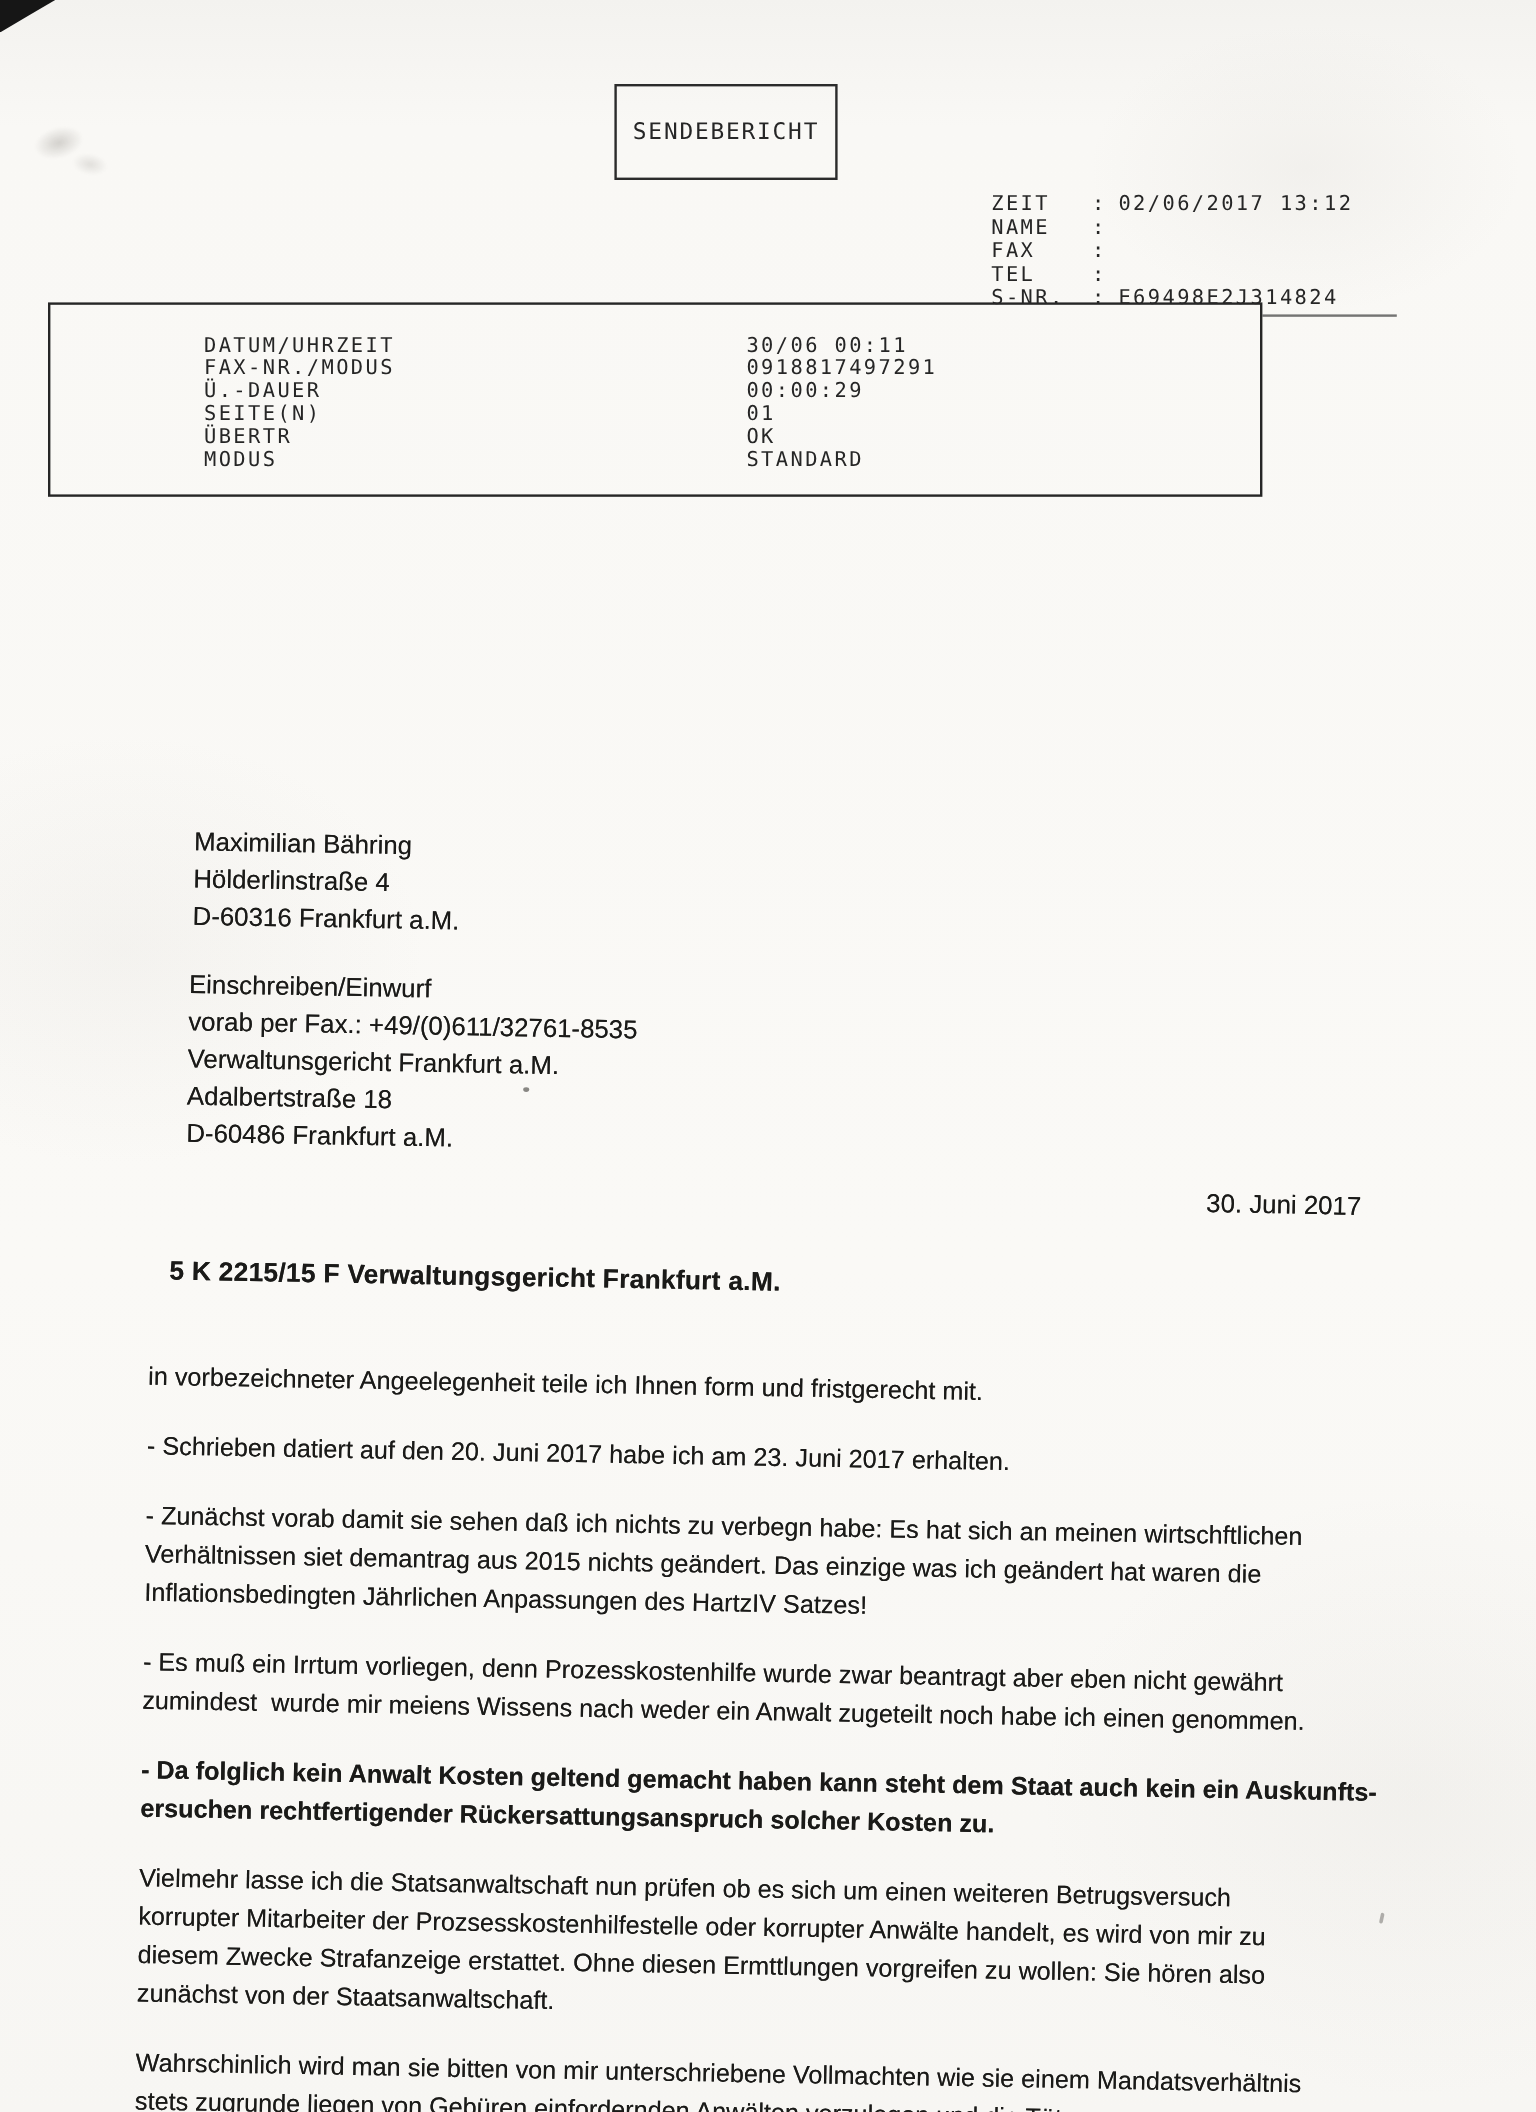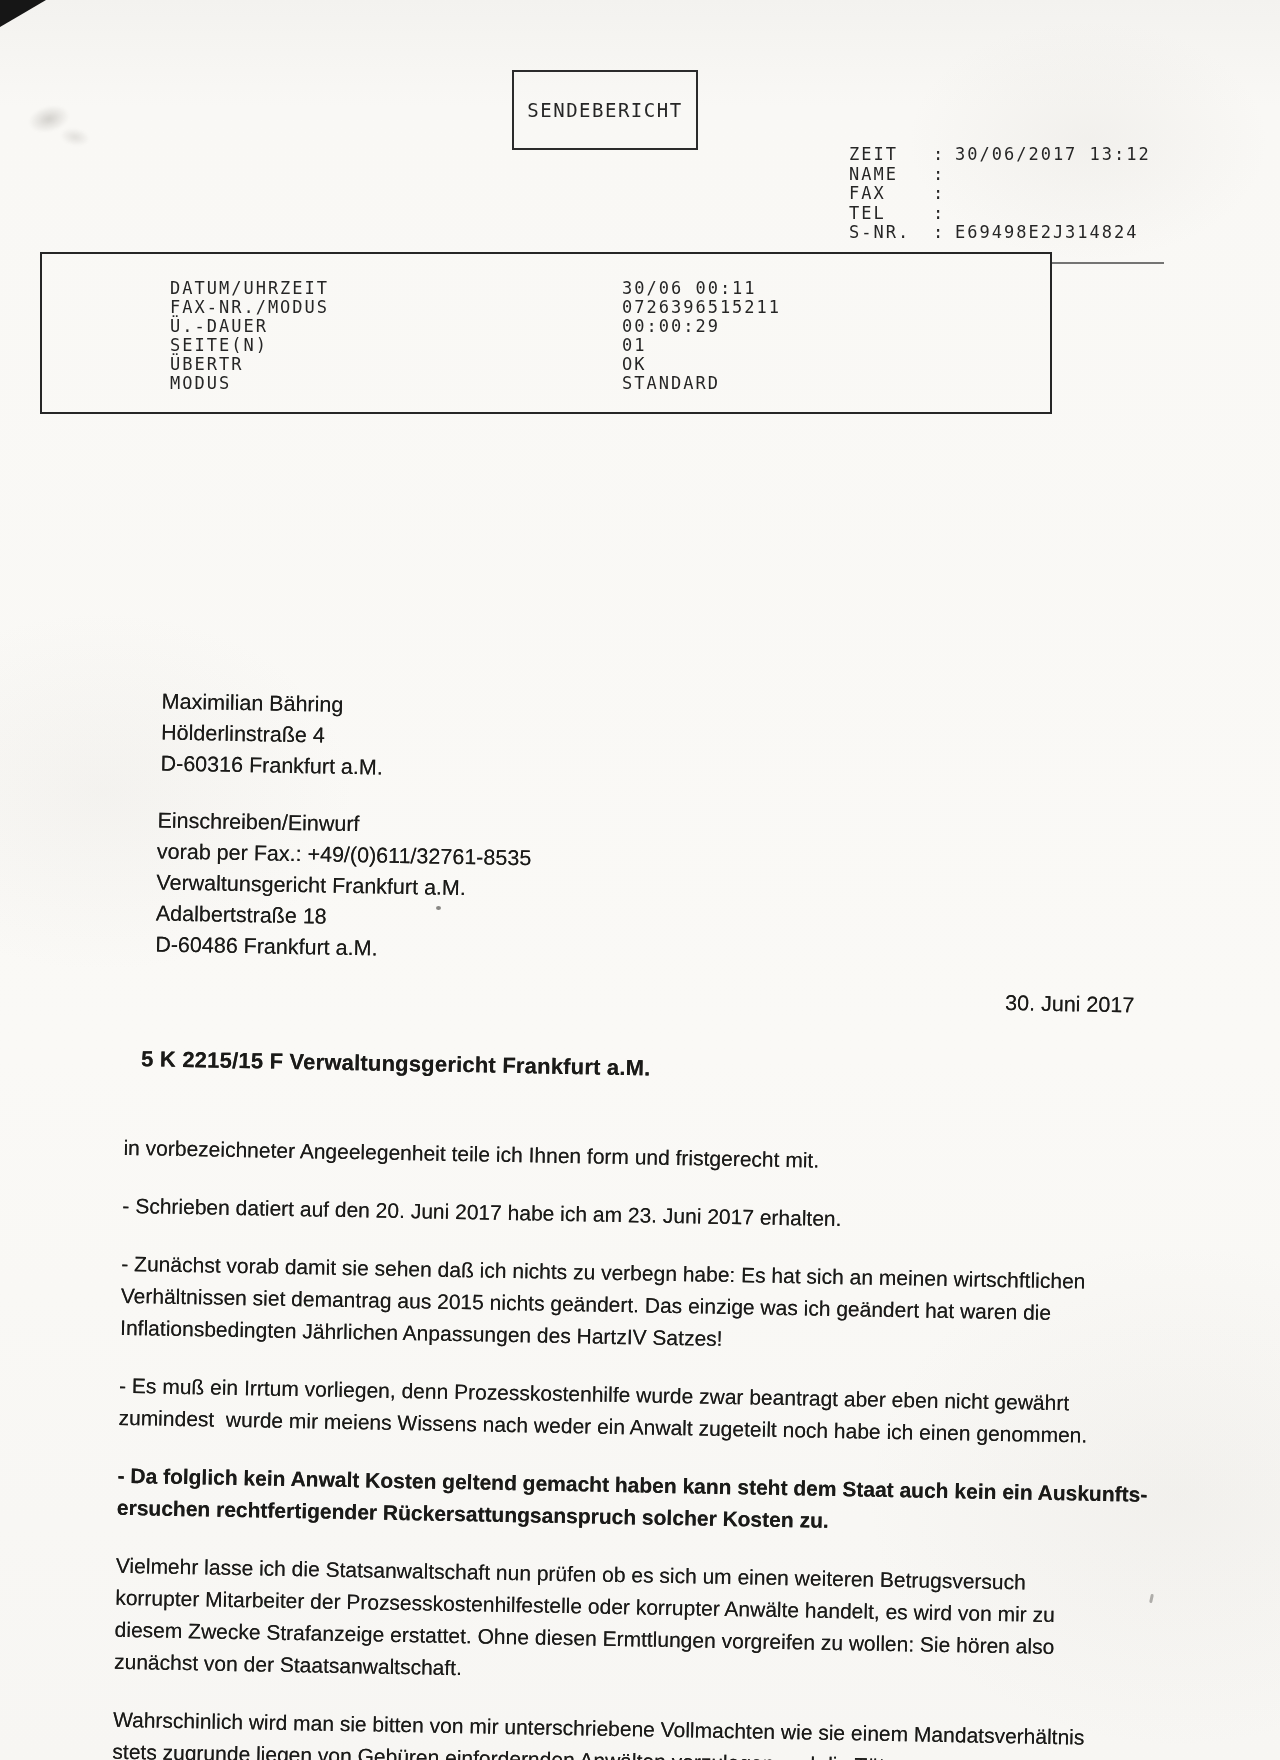--- a/index.html
+++ b/index.html
@@ -27,21 +27,21 @@
   .tick1 { position:absolute; left:1150px; top:1594px; width:3px; height:9px;
     background:rgba(90,88,85,.45); border-radius:2px; transform:rotate(12deg); }
 
   
   .fax-font { font-family:"DejaVu Sans Mono", monospace; color:#262626; }
 
   .send-box { position:absolute; left:512px; top:70px; width:182px; height:76px;
     border:2px solid #2b2b2b; display:flex; align-items:center; justify-content:center;text-align:right; }
   .send-box .title { font-size:19px; letter-spacing:1.5px; }
 
-  .fax-header { position:absolute; left:826px; top:144px;margin-left:23px; }
+  .fax-header { position:absolute; left:826px; top:160px; }
   .fx-row { display:flex; height:19.5px; font-size:17px; letter-spacing:2px; }
   .fx-label { width:84px; }
   .fx-colon { width:22px; }
 
   .detail-box { position:absolute; left:40px; top:252px; width:1012px; height:162px;
     border:2px solid #262626; box-sizing:border-box; padding:24px 0 0 128px; }
   .dt-row { display:flex; height:19px; font-size:17px; letter-spacing:2px; }
   .dt-label { width:452px; }
   .line-ext { position:absolute; left:1052px; top:262px; width:112px; height:2px;
     background:#3c3c3c; opacity:.7; }
@@ -75,21 +75,21 @@
 
   <div class="send-box fax-font">
     <span class="title">SENDEBERICHT</span>
   </div>
 
   <div class="fax-header fax-font">
 
       <div class="fx-row">
         <span class="fx-label">ZEIT</span>
         <span class="fx-colon">:</span>
-        <span class="fx-value">30/06/2017 13:12</span>
+        <span class="fx-value">02/06/2017 13:12</span>
       </div>
 
       <div class="fx-row">
         <span class="fx-label">NAME</span>
         <span class="fx-colon">:</span>
         <span class="fx-value"></span>
       </div>
 
       <div class="fx-row">
         <span class="fx-label">FAX</span>
@@ -112,21 +112,21 @@
 
   <div class="detail-box fax-font">
 
       <div class="dt-row">
         <span class="dt-label">DATUM/UHRZEIT</span>
         <span class="dt-value">30/06  00:11</span>
       </div>
 
       <div class="dt-row">
         <span class="dt-label">FAX-NR./MODUS</span>
-        <span class="dt-value">0726396515211</span>
+        <span class="dt-value">0918817497291</span>
       </div>
 
       <div class="dt-row">
         <span class="dt-label">Ü.-DAUER</span>
         <span class="dt-value">00:00:29</span>
       </div>
 
       <div class="dt-row">
         <span class="dt-label">SEITE(N)</span>
         <span class="dt-value">01</span>

